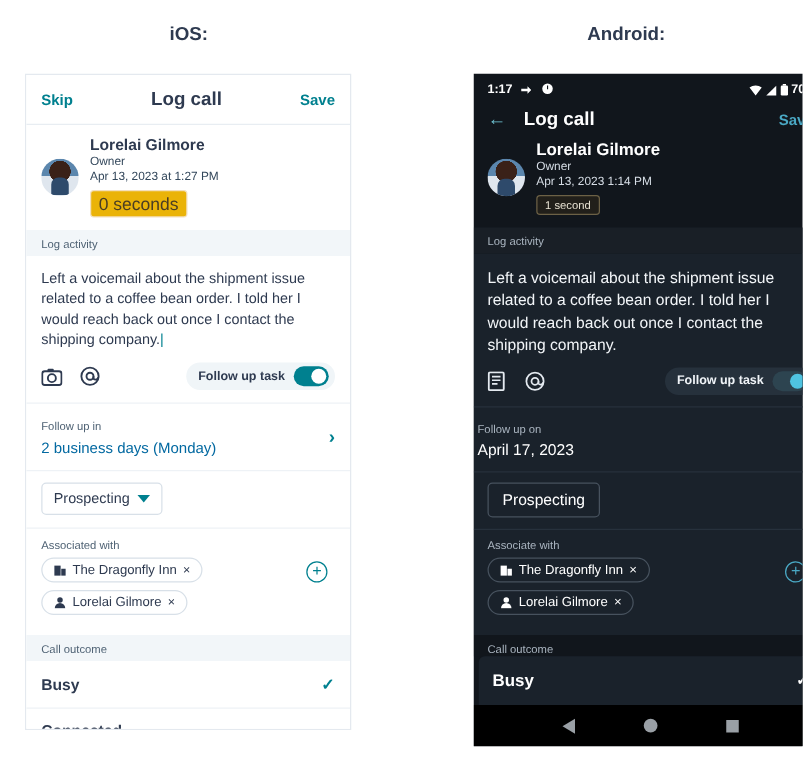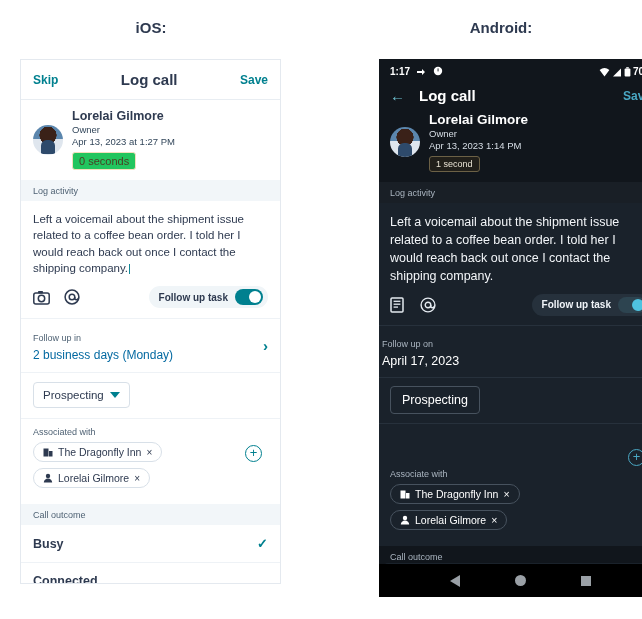--- a/index.html
+++ b/index.html
@@ -87,23 +87,23 @@
     border-radius: 40% 40% 0 0;
   }
   .contact-lines { display: flex; flex-direction: column; gap: 1px; }
   .contact-name { font-size: 12.5px; font-weight: bold; color: #2e3a50; }
   .contact-role, .contact-date { font-size: 9.5px; color: #33475b; }
   .duration-badge {
     display: inline-block;
     align-self: flex-start;
     margin-top: 4px;
     padding: 2px 6px;
-    font-size: 11px;
+    font-size: 14px;
     color: #4a3d23;
-    background: #22c55e;
+    background: #eab308;
     border: 1px solid #f3dfbd;
     border-radius: 3px;
   }
 
   
   .sec-strip {
     background: #f2f6f9;
     padding: 6px 12px 5px 12px;
     font-size: 9px;
     color: #4f6274;
@@ -321,21 +321,21 @@
     align-items: center;
     border: 1px solid #47525e;
     border-radius: 4px;
     padding: 6px 11px;
     font-size: 12.5px;
     color: #ffffff;
   }
 
   .a-assoc-block { padding: 7px 11px 10px 11px; display: flex; align-items: flex-start; }
   .a-assoc-left { flex: 1; }
-  .a-assoc-label { font-size: 9px; color: #aab5c0; margin-bottom: 5px; margin-top: 38px; }
+  .a-assoc-label { font-size: 9px; color: #aab5c0; margin-bottom: 5px; }
   .a-chip {
     display: inline-flex;
     align-items: center;
     gap: 5px;
     border: 1px solid #47525e;
     border-radius: 11px;
     padding: 3px 9px;
     font-size: 10.5px;
     color: #ffffff;
     margin-bottom: 6px;

